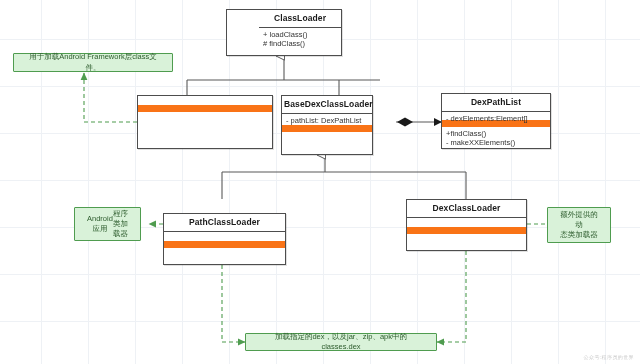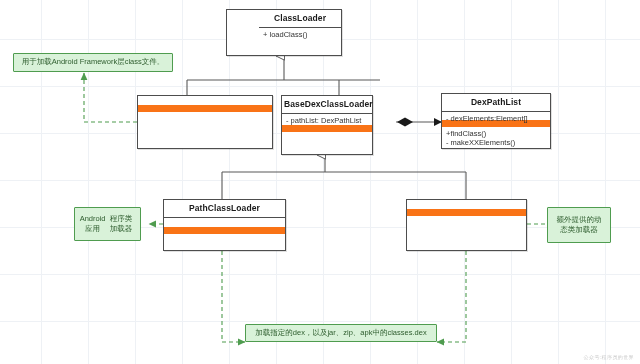--- a/index.html
+++ b/index.html
@@ -55,21 +55,21 @@
     background:#d9f2d9;
     border:1px solid #4f9c4f;
     box-sizing:border-box;
     color:#2d5c2d;
     font-size:7.5px;
     line-height:1.35;
     text-align:center;
     display:flex;
     align-items:center;
     justify-content:center;
-    padding:2px 4px;
+    padding:2px 12px;
     border-radius:1px;
   }
   .watermark{
     position:absolute;
     right:6px;bottom:4px;
     font-size:5px;
     color:#c9c9c9;
     letter-spacing:0.4px;
     white-space:nowrap;
   }
@@ -127,20 +127,21 @@
 
   <g>
     <path d="M466,251 L466,342 L437,342" fill="none" stroke="#4f9c4f" stroke-width="1.1" stroke-dasharray="4,3" marker-end="url(#green-arrow)"></path>
   </g>
 </svg>
 
 <div class="uml" style="left:226px;top:9px;width:116px;height:47px;padding-left:32px;">
   <div class="title">ClassLoader</div>
   <div class="compart last">
     <div class="row">+ loadClass()</div>
+    <div class="row"># findClass()</div>
   </div>
 </div>
 
 <div class="uml" style="left:137px;top:95px;width:136px;height:54px;">
   <div class="compart empty" style="height:16px;"></div>
   <div class="compart empty last" style="height:18px;"></div>
 </div>
 
 <div class="uml" style="left:281px;top:95px;width:92px;height:60px;">
   <div class="title">BaseDexClassLoader</div>
@@ -154,42 +155,43 @@
   <div class="title">DexPathList</div>
   <div class="compart" style="height:15px;">
     <div class="row">- dexElements:Element[]</div>
   </div>
   <div class="compart last">
     <div class="row">+findClass()</div>
     <div class="row">- makeXXElements()</div>
   </div>
 </div>
 
-<div class="uml" style="left:163px;top:199px;width:123px;height:52px;">
+<div class="uml" style="left:163px;top:213px;width:123px;height:52px;">
   <div class="title">PathClassLoader</div>
   <div class="compart empty" style="height:16px;"></div>
   <div class="compart empty last" style="height:17px;"></div>
 </div>
 
 <div class="uml" style="left:406px;top:199px;width:121px;height:52px;">
+  <div class="title">DexClassLoader</div>
   <div class="compart empty" style="height:16px;"></div>
   <div class="compart empty last" style="height:17px;"></div>
 </div>
 
 <div class="note" style="left:13px;top:53px;width:160px;height:19px;">
   <span>用于加载Android Framework层class文件。</span>
 </div>
 
 <div class="note" style="left:74px;top:207px;width:67px;height:34px;flex-direction:row;">
   <span>Android应用</span>
   <span>程序类加载器</span>
 </div>
 
 <div class="note" style="left:547px;top:207px;width:64px;height:36px;flex-direction:column;">
   <span>额外提供的动</span>
   <span>态类加载器</span>
 </div>
 
-<div class="note" style="left:245px;top:324px;width:192px;height:18px;">
+<div class="note" style="left:245px;top:333px;width:192px;height:18px;">
   <span>加载指定的dex，以及jar、zip、apk中的classes.dex</span>
 </div>
 
 <div class="watermark">公众号:程序员的世界</div>
 
 </body></html>

